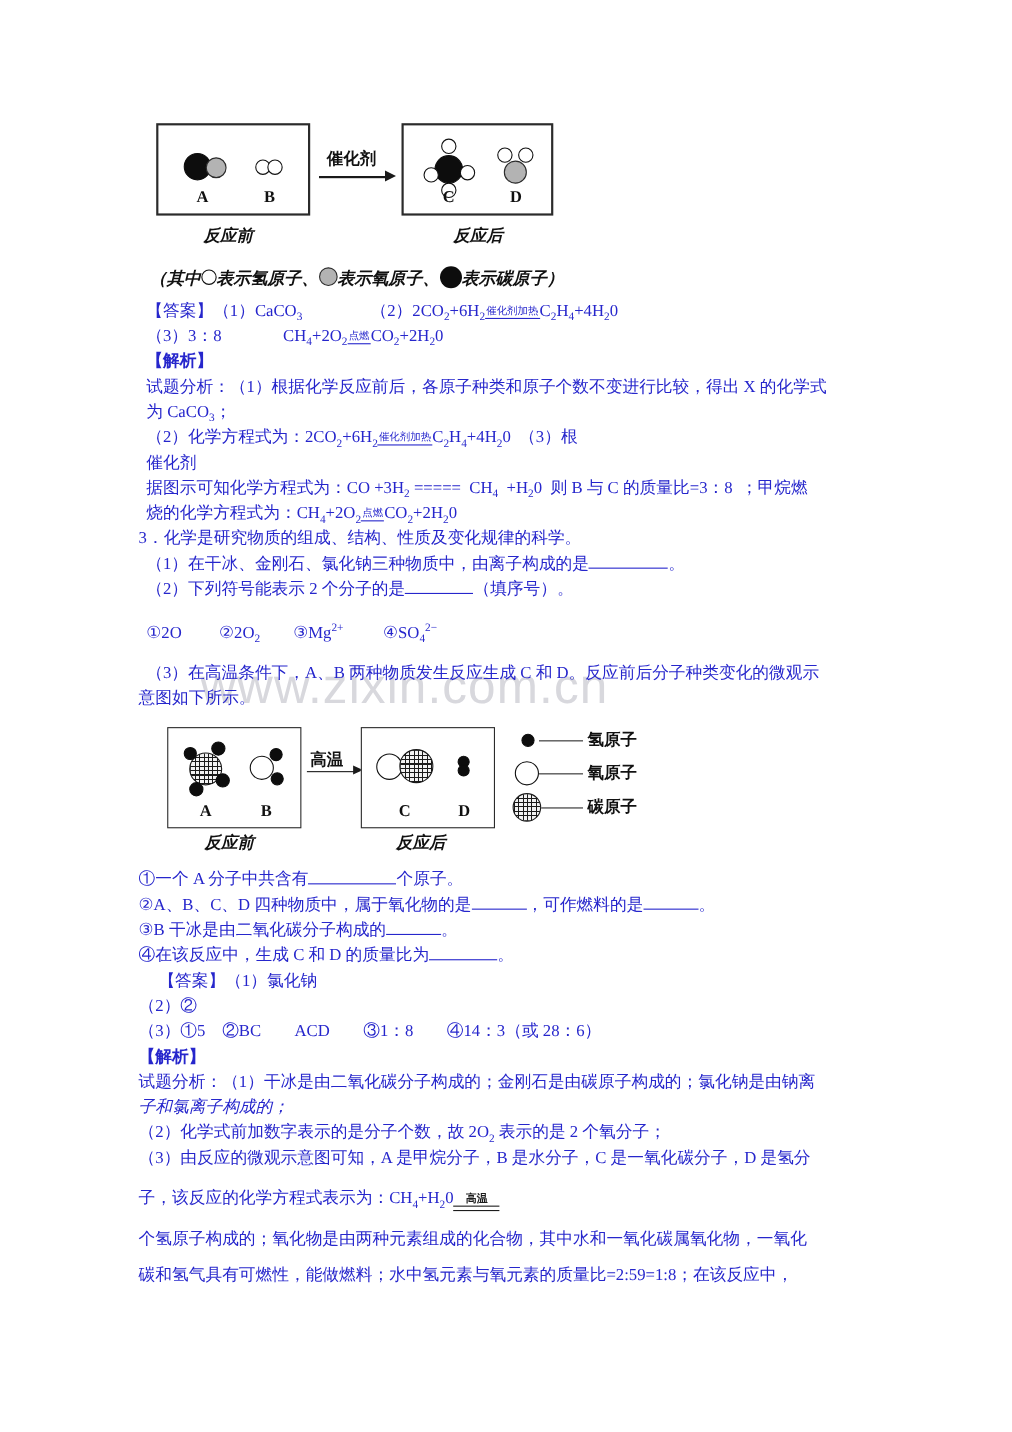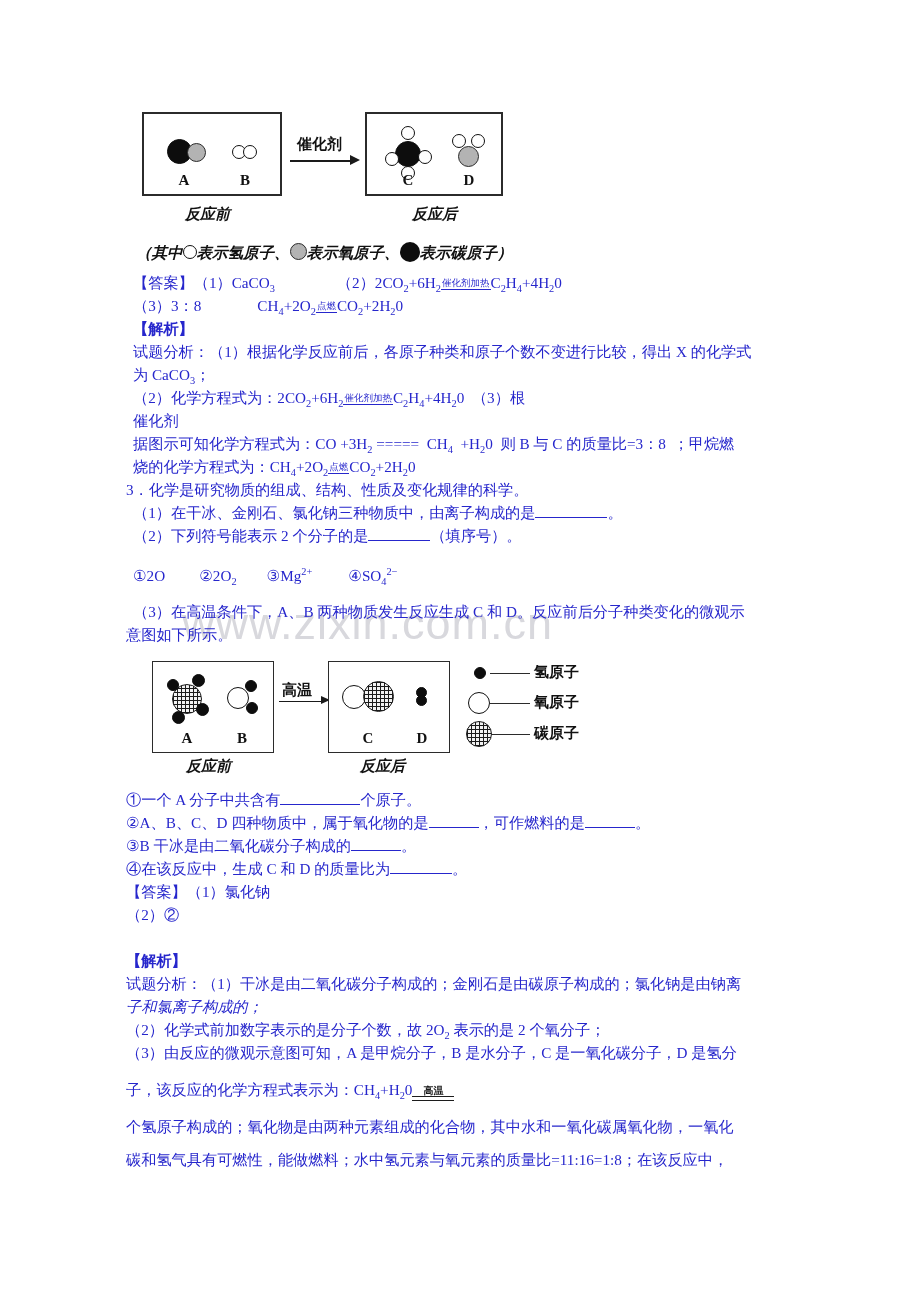--- a/index.html
+++ b/index.html
@@ -293,34 +293,35 @@
   <div class="txt" style="left:126px; top:811px;">
     <span>②A、B、C、D 四种物质中，属于氧化物的是</span><span class="blank" style="width:50px;"></span><span>，可作燃料的是</span><span class="blank" style="width:50px;"></span><span>。</span>
   </div>
   <div class="txt" style="left:126px; top:834px;">
     <span>③B 干冰是由二氧化碳分子构成的</span><span class="blank" style="width:50px;"></span><span>。</span>
   </div>
   <div class="txt" style="left:126px; top:857px;">
     <span>④在该反应中，生成 C 和 D 的质量比为</span><span class="blank" style="width:62px;"></span><span>。</span>
   </div>
 
-  <div class="txt" style="left:126px; top:880px;">
+  <div class="txt" style="left:144px; top:880px;">
     <span class="bold">【答案】</span><span>（1）氯化钠</span>
   </div>
   <div class="txt" style="left:126px; top:903px;">（2）②</div>
+  <div class="txt" style="left:126px; top:926px;">（3）①5　②BC　　ACD　　③1：8　　④14：3（或 28：6）</div>
 
   <div class="txt bold" style="left:126px; top:949px;">【解析】</div>
   <div class="txt" style="left:126px; top:972px;">试题分析：（1）干冰是由二氧化碳分子构成的；金刚石是由碳原子构成的；氯化钠是由钠离</div>
   <div class="txt" style="left:126px; top:995px;font-style:italic;">子和氯离子构成的；</div>
   <div class="txt" style="left:126px; top:1018px;">
     （2）化学式前加数字表示的是分子个数，故 2O<sub>2</sub> 表示的是 2 个氧分子；
   </div>
   <div class="txt" style="left:126px; top:1041px;">（3）由反应的微观示意图可知，A 是甲烷分子，B 是水分子，C 是一氧化碳分子，D 是氢分</div>
   <div class="txt" style="left:126px; top:1078px;">
     <span>子，该反应的化学方程式表示为：CH<sub>4</sub>+H<sub>2</sub>0</span><span class="eqbar" style="width:42px;">
       <span class="top">高温</span>
       <span class="bars"></span>
     </span>
   </div>
   <div class="txt" style="left:126px; top:1115px;">个氢原子构成的；氧化物是由两种元素组成的化合物，其中水和一氧化碳属氧化物，一氧化</div>
-  <div class="txt" style="left:126px; top:1148px;">碳和氢气具有可燃性，能做燃料；水中氢元素与氧元素的质量比=11:16=1:8；在该反应中，</div>
+  <div class="txt" style="left:126px; top:1148px;">碳和氢气具有可燃性，能做燃料；水中氢元素与氧元素的质量比=2:59=1:8；在该反应中，</div>
 
 </div>
 
 </body></html>

